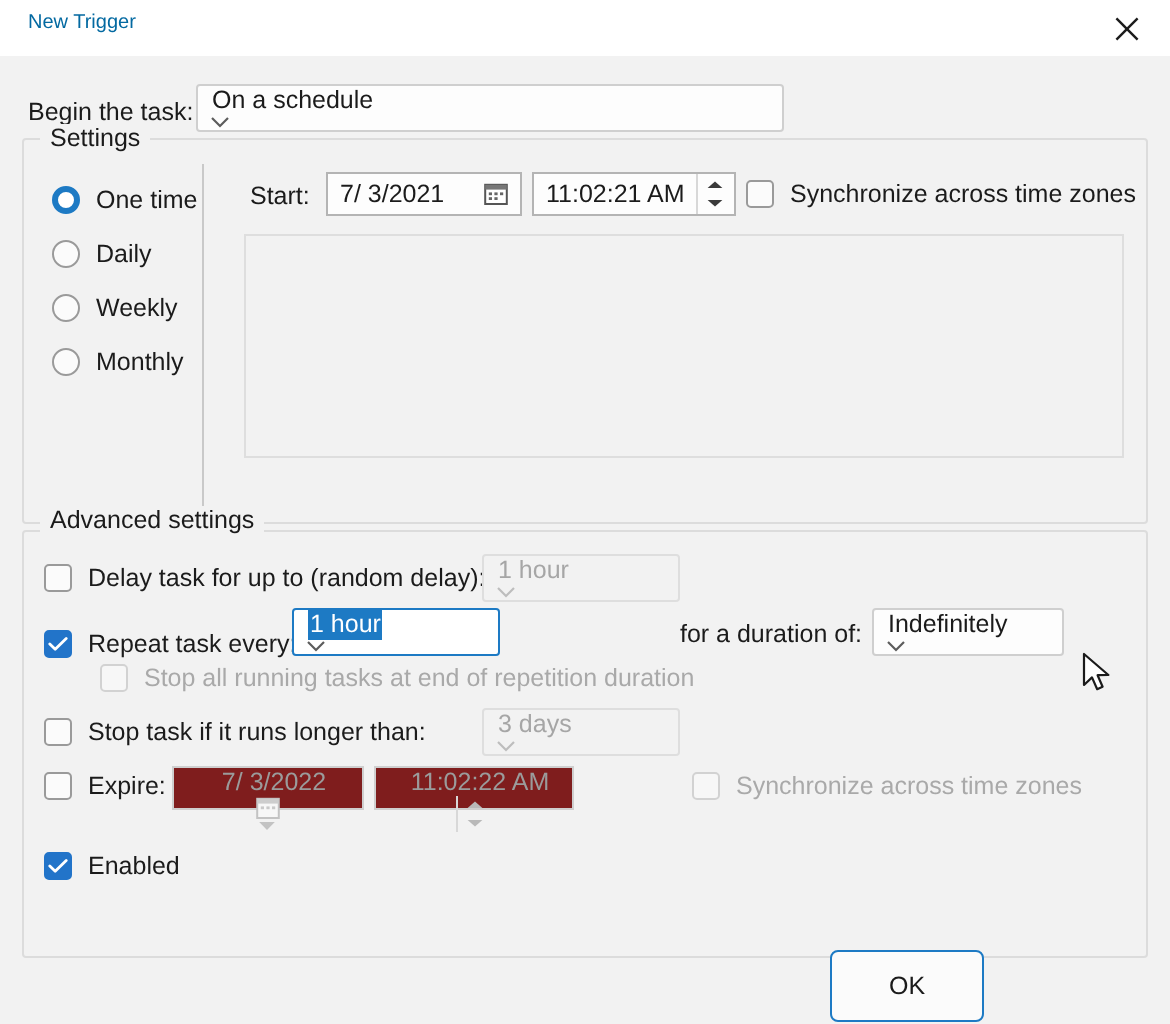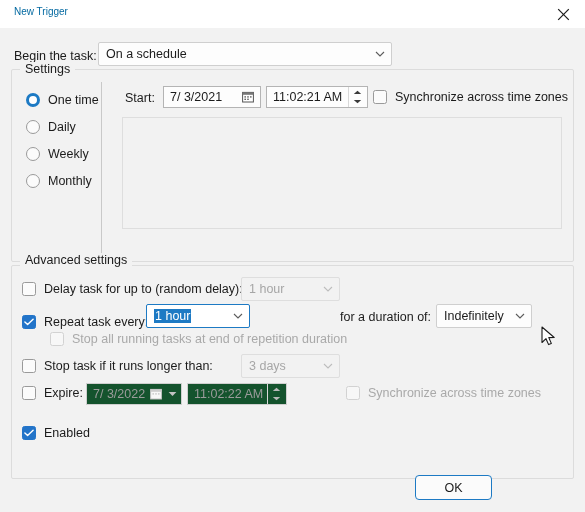--- a/index.html
+++ b/index.html
@@ -69,22 +69,22 @@
 
   
   .combo {
     position: absolute;
     box-sizing: border-box;
     background: #fdfdfd;
     border: 1px solid #cfcfcf;
     border-radius: 2px;
     height: 24px;
     display: flex;
-    align-items: center;
     cursor: default;
+    flex-direction: column;
   }
   .combo .cv {
     padding-left: 7px;
     font-size: 12.5px;
     color: #1b1b1b;
     white-space: nowrap;
     flex: 1;
     overflow: hidden;
   }
   .combo .carrow {
@@ -119,21 +119,21 @@
     align-items: center;
     cursor: text;
   }
   .tbox .tv {
     padding-left: 6px;
     font-size: 12.5px;
     color: #1b1b1b;
     white-space: nowrap;
     flex: 1;
   }
-  .tbox.dis { background: #14532d; border-color: #cfcfcf; }
+  .tbox.dis { background: #7f1d1d; border-color: #cfcfcf; flex-direction: column; }
   .tbox.dis .tv { color: #9b9b9b; }
   .cal-ico {
     width: 20px;
     display: flex;
     align-items: center;
     justify-content: center;
   }
   .dd-caret {
     width: 13px;
     display: flex;
@@ -233,21 +233,21 @@
     position: absolute;
     box-sizing: border-box;
     border: 1px solid #dedede;
     background: #f2f2f2;
   }
 
   
   .btn {
     position: absolute;
     box-sizing: border-box;
-    height: 25px;
+    height: 36px;
     background: #fbfbfb;
     border: 1px solid #cbcbcb;
     border-radius: 4px;
     font-size: 12.5px;
     color: #1b1b1b;
     display: flex;
     align-items: center;
     justify-content: center;
     cursor: default;
     font-family: "Liberation Sans", sans-serif;

